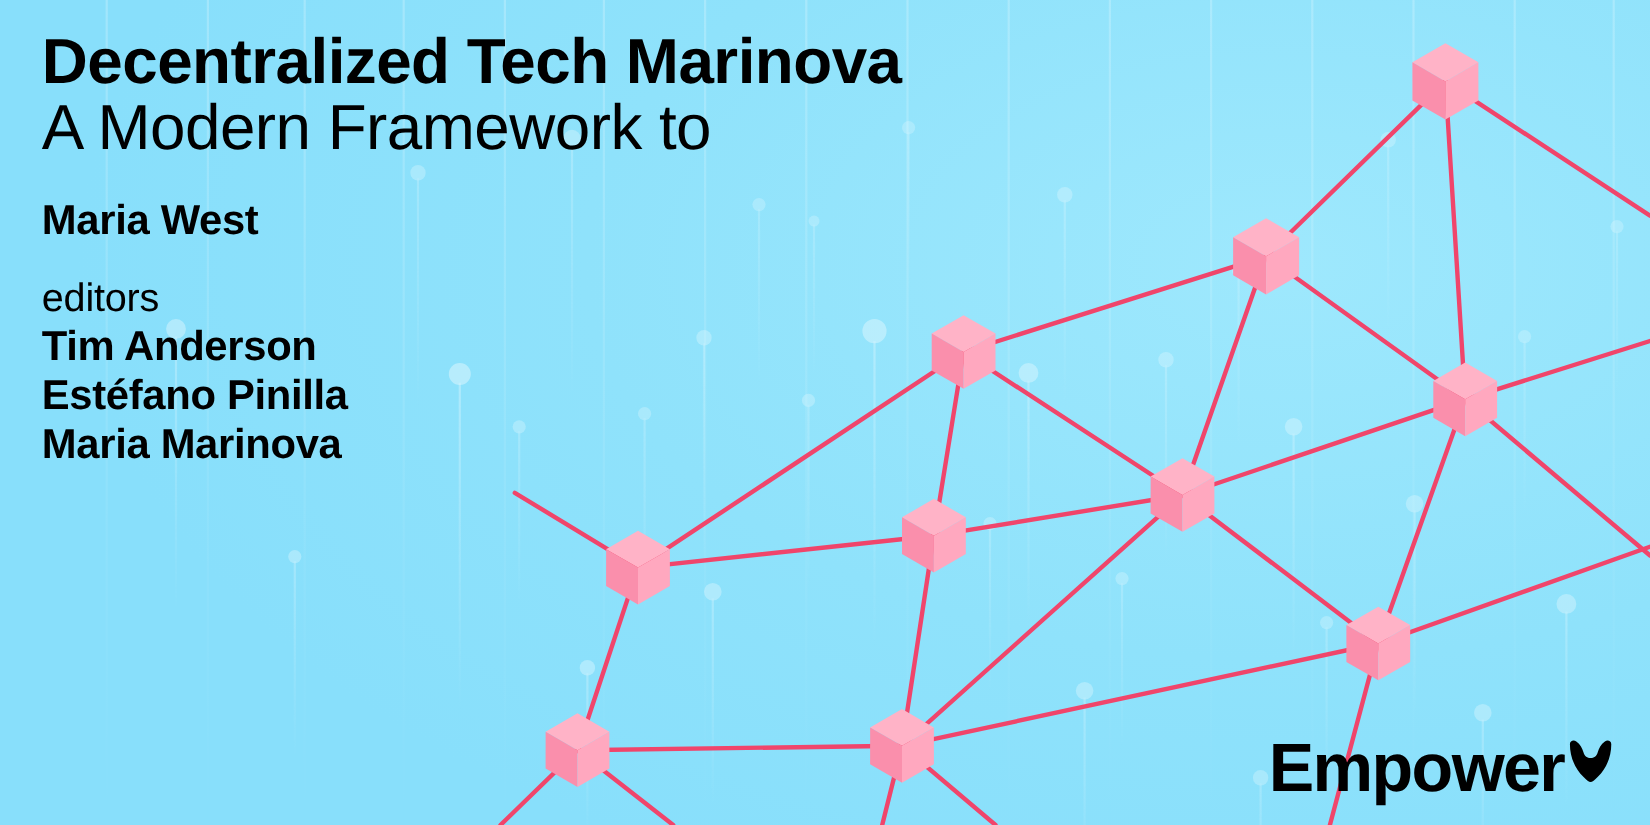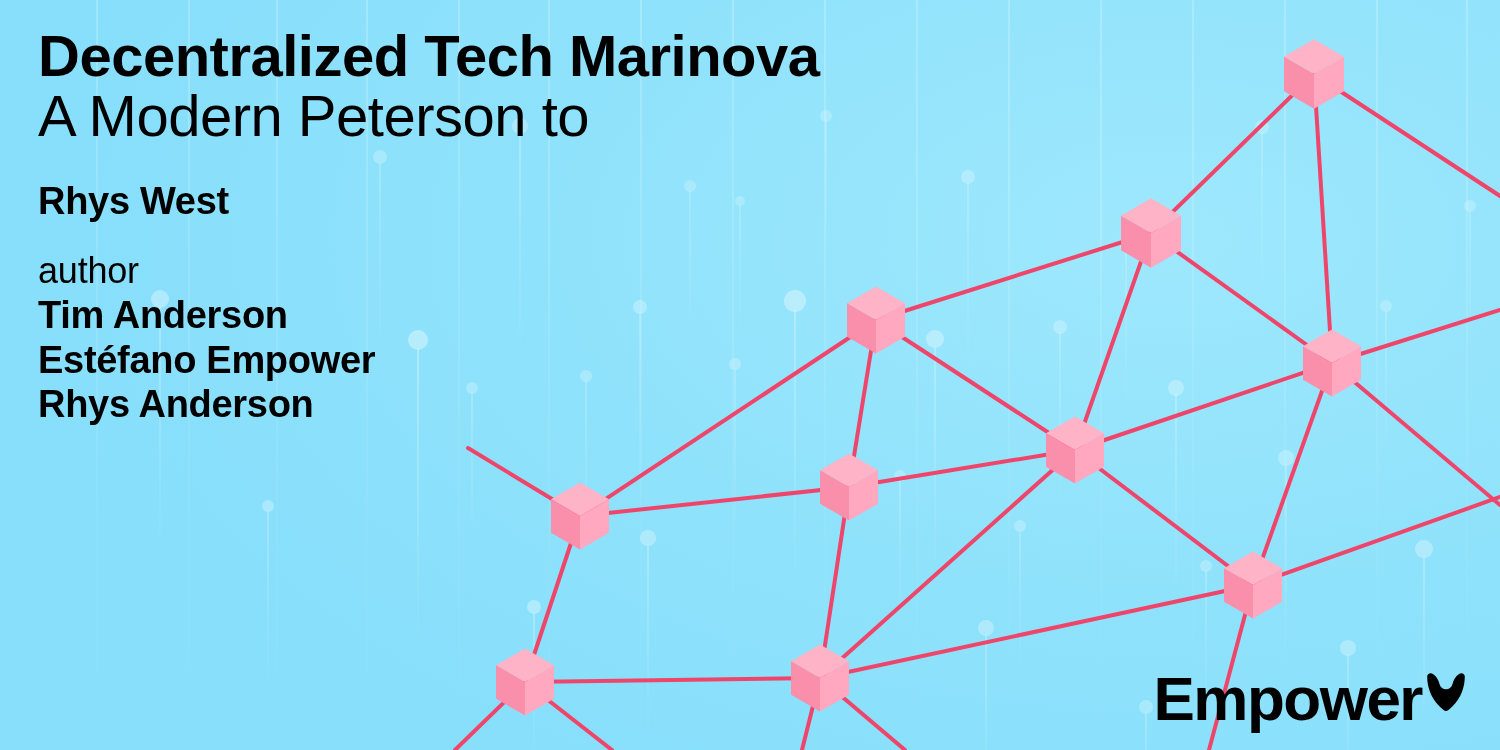--- a/index.html
+++ b/index.html
@@ -303,34 +303,34 @@
             <polygon points="554,665.2554 525,681.9942 525,715.4834 554,698.7446" fill="#FFA8BF"></polygon>
           </g>
         </g>
     </svg>
   </div>
 
   <div class="textblock">
 
     <div class="title">
       <span class="l1">Decentralized Tech Marinova</span>
-      <span class="l2">A Modern Peterson to</span>
+      <span class="l2">A Modern Framework to</span>
     </div>
 
     <div class="credits">
 
       <div class="credits-group">
-        <div class="credit-name">Rhys West</div>
+        <div class="credit-name">Maria West</div>
       </div>
 
       <div class="credits-group">
-        <div class="credit-role">author</div>
+        <div class="credit-role">editors</div>
         <div class="credit-name">Tim Anderson</div>
-        <div class="credit-name">Estéfano Empower</div>
-        <div class="credit-name">Rhys Anderson</div>
+        <div class="credit-name">Estéfano Pinilla</div>
+        <div class="credit-name">Maria Marinova</div>
       </div>
 
     </div>
   </div>
 
   <div class="logo">
     <span class="wordmark">Empower</span>
     <span class="heart">
       <svg viewBox="0 0 44 40" xmlns="http://www.w3.org/2000/svg">
         <path d="M3.2 4.5 C3.2 1.6 6.4 0.3 9.0 2.0 C12.6 4.4 14.6 8.6 15.5 11.9

